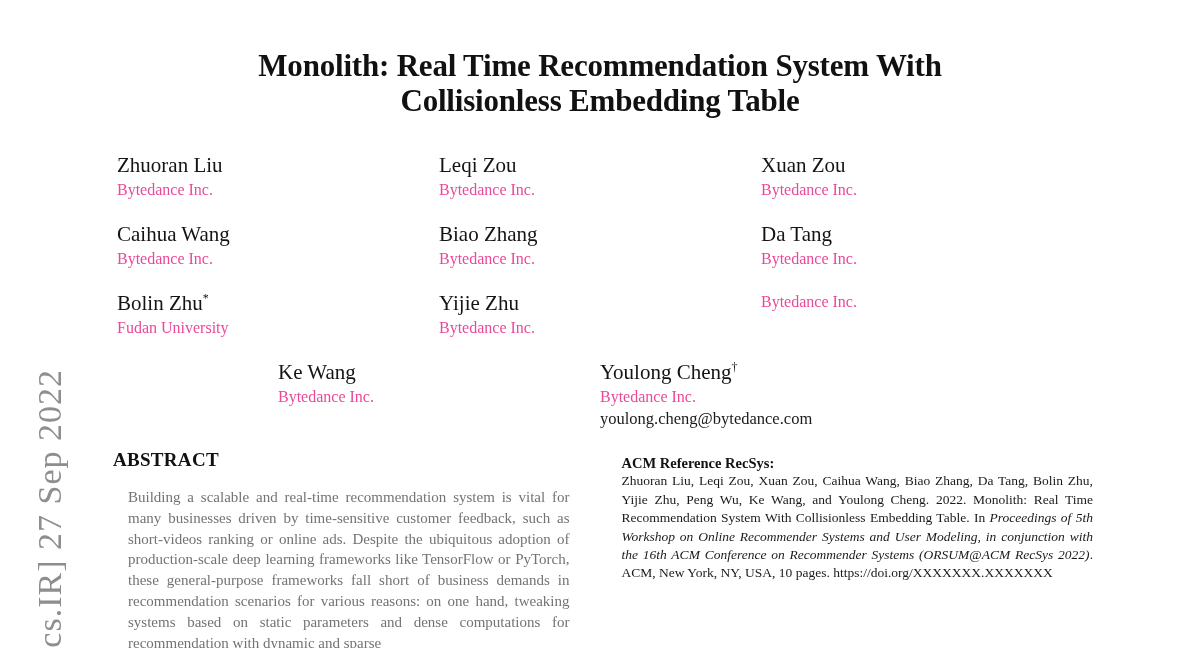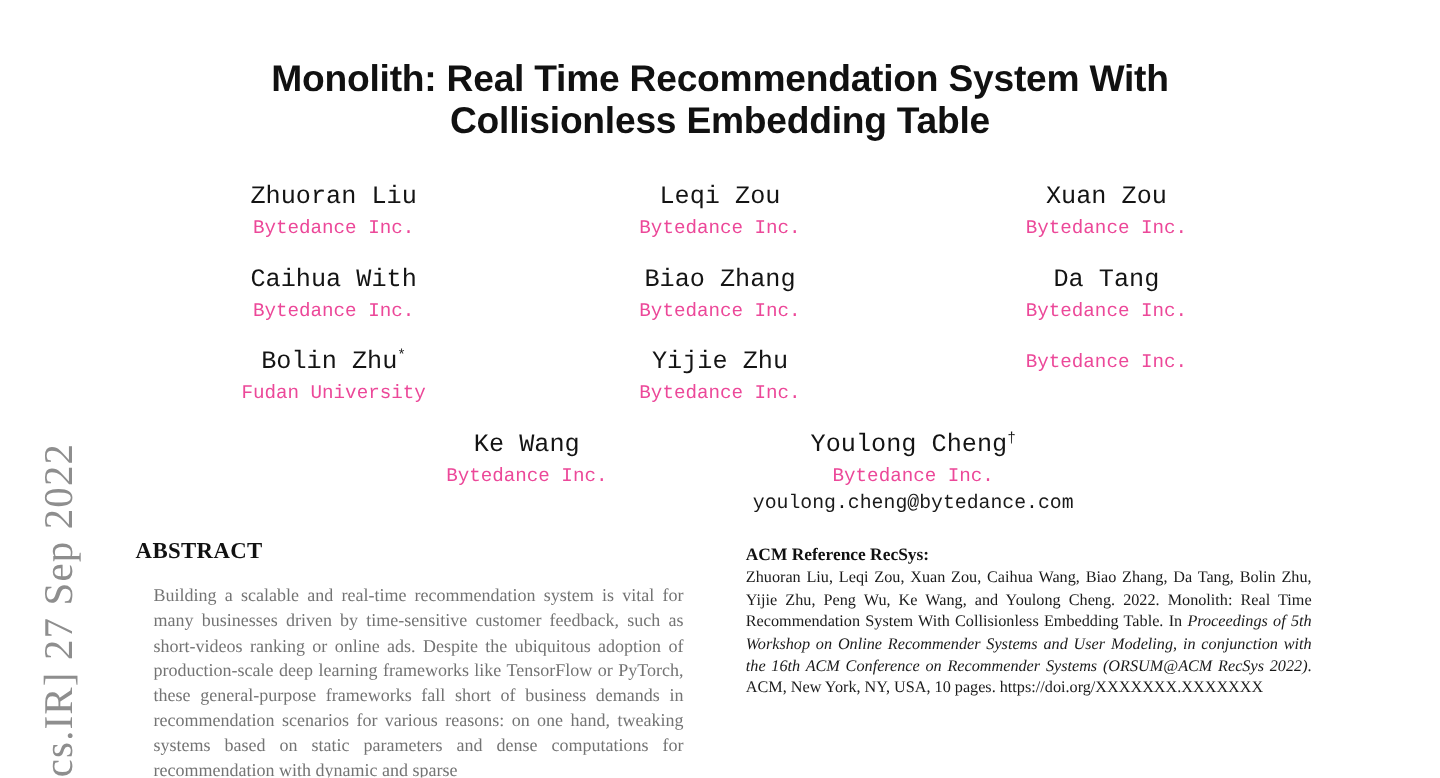--- a/index.html
+++ b/index.html
@@ -31,43 +31,41 @@
 
   
   .title-block {
     position: absolute;
     top: 48px; left: 0;
     width: 100%;
     text-align: center;
   }
   .title {
     margin: 0;
-    font-family: Liberation Sans, sans-serif;
+    font-family: Liberation Serif, serif;
     font-weight: bold;
     font-size: 31px;
     line-height: 35px;
     letter-spacing: -0.2px;
     color: #111111;
   }
 
   
   .authors {
     position: absolute;
     top: 152px; left: 117px;
     width: 966px;
   }
   .author-row {
     display: flex;
     justify-content: center;
     margin-bottom: 21px;
   }
   .author-cell {
     width: 322px;
-    text-align: center;
-    font-family: Liberation Mono, monospace;
   }
   .author-name {
     font-size: 21px;
     line-height: 26px;
     color: #141414;
   }
   .author-name sup {
     font-size: 12px;
     line-height: 0;
   }
@@ -153,21 +151,21 @@
         <div class="author-affil">Bytedance Inc.</div>
       </div>
       <div class="author-cell">
         <div class="author-name"><span>Xuan Zou</span><sup></sup></div>
         <div class="author-affil">Bytedance Inc.</div>
       </div>
     </div>
 
     <div class="author-row">
       <div class="author-cell">
-        <div class="author-name"><span>Caihua With</span><sup></sup></div>
+        <div class="author-name"><span>Caihua Wang</span><sup></sup></div>
         <div class="author-affil">Bytedance Inc.</div>
       </div>
       <div class="author-cell">
         <div class="author-name"><span>Biao Zhang</span><sup></sup></div>
         <div class="author-affil">Bytedance Inc.</div>
       </div>
       <div class="author-cell">
         <div class="author-name"><span>Da Tang</span><sup></sup></div>
         <div class="author-affil">Bytedance Inc.</div>
       </div>

